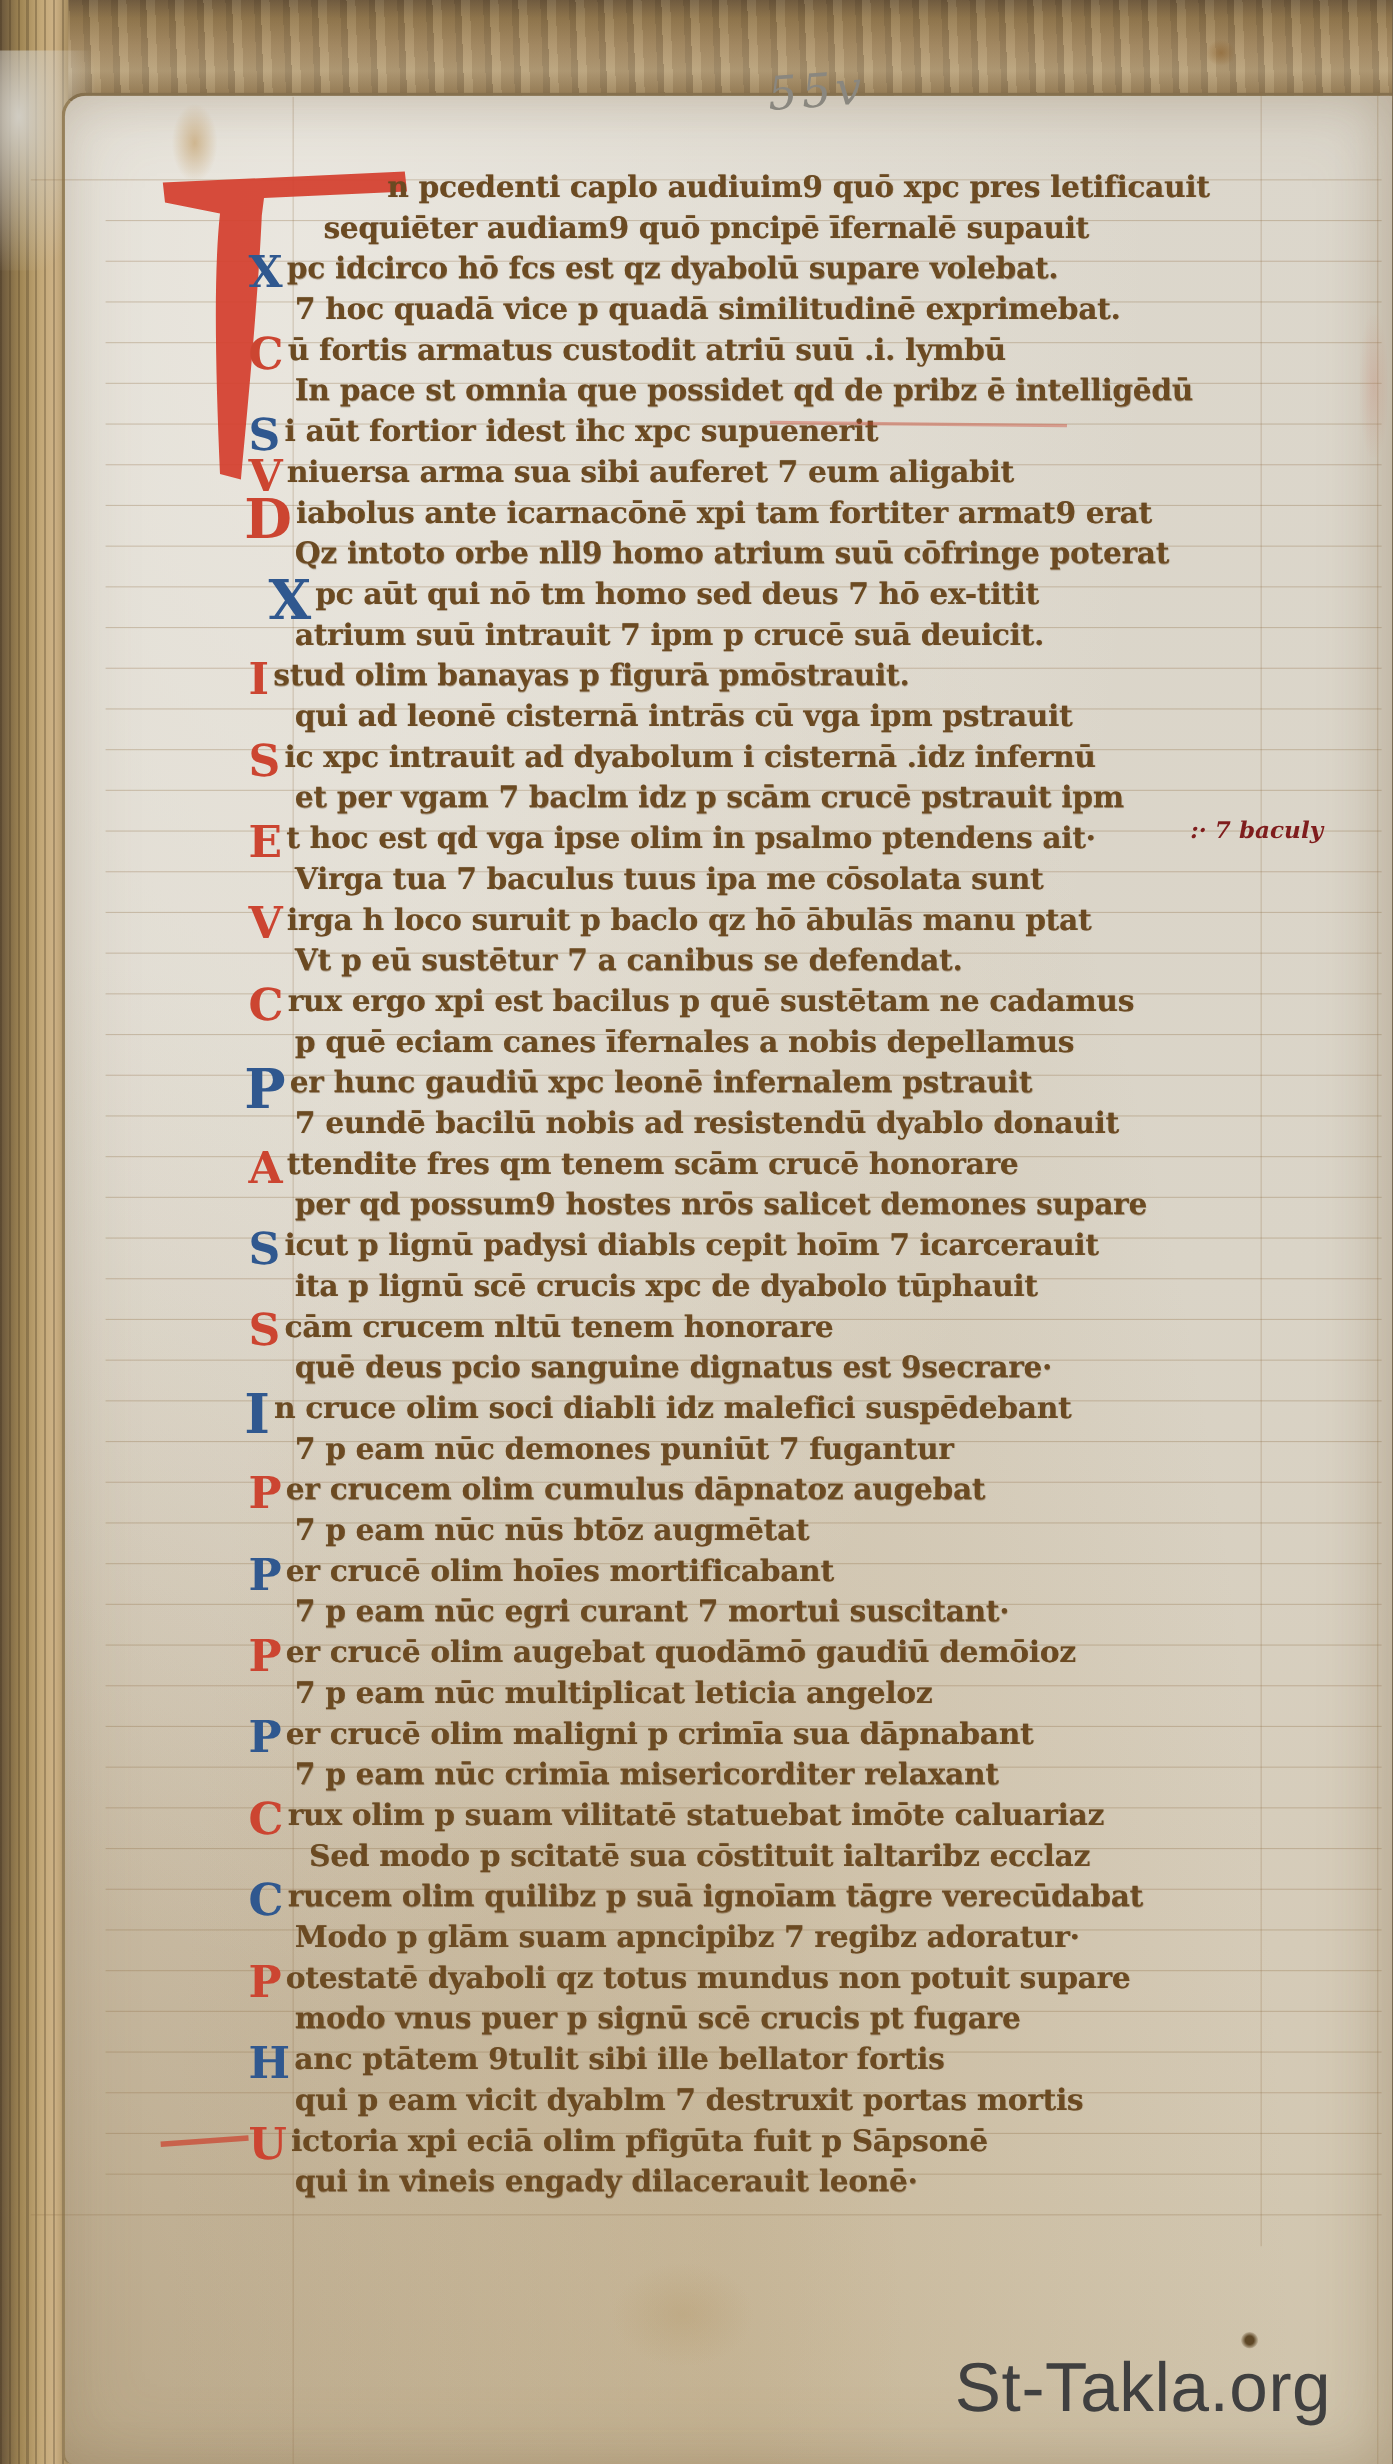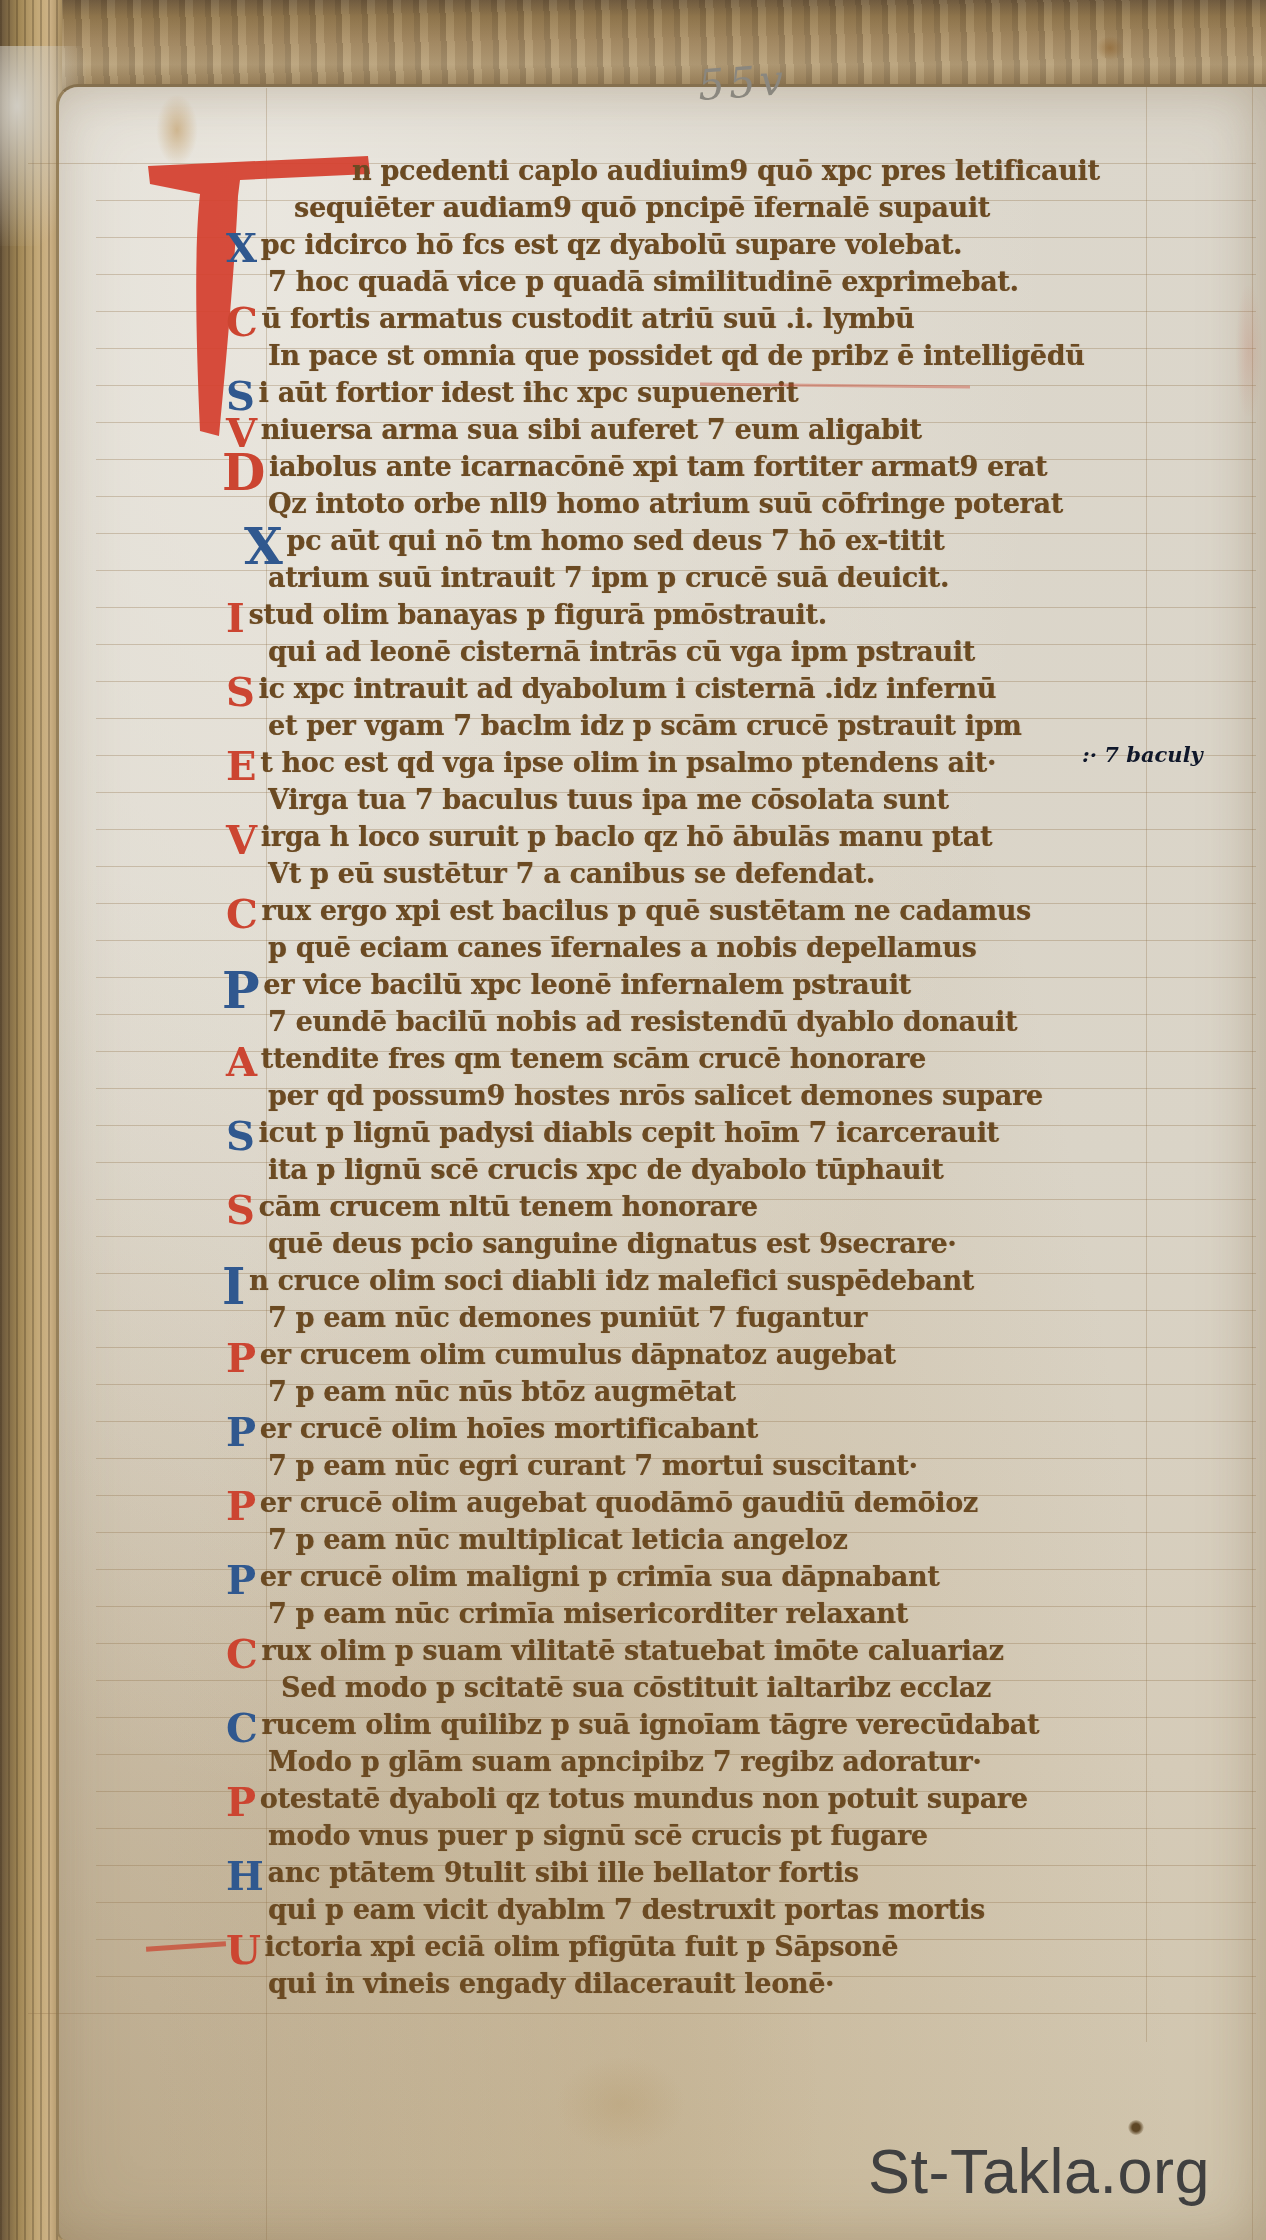--- a/index.html
+++ b/index.html
@@ -41,21 +41,21 @@
   .ini.lg{font-size:50px;vertical-align:-14px;margin-left:-46px;}
   .ini.red{color:#cc4531;}
   .ini.blue{color:#30588f;}
   
   #big-initial{position:absolute;left:142px;top:150px;width:235px;height:300px;}
   
   #folio{position:absolute;left:698px;top:62px;font:italic 400 42px/1 "DejaVu Serif",serif;
     color:#8a877f;transform:rotate(-4deg);letter-spacing:4px;}
   
   #margin-note{position:absolute;left:1082px;top:744px;font:italic 700 21px/1 "DejaVu Serif",serif;
-    color:#0f172a;white-space:nowrap;}
+    color:#7f1d1d;white-space:nowrap;}
   
   #watermark{position:absolute;left:868px;top:2140px;font:400 63px/1 "Liberation Sans","DejaVu Sans",sans-serif;
     color:#404040;letter-spacing:.5px;}
   
   .stain{position:absolute;border-radius:50%;pointer-events:none;}
   #stain-initial{left:156px;top:94px;width:42px;height:72px;
     background:radial-gradient(ellipse,rgba(188,146,84,.55),rgba(188,146,84,0) 70%);}
   #stain-topright{left:1096px;top:36px;width:28px;height:24px;
     background:radial-gradient(ellipse,rgba(140,98,46,.6),rgba(140,98,46,0) 70%);}
   #stain-bottom{left:556px;top:2056px;width:130px;height:96px;
@@ -159,21 +159,21 @@
       <div class="mline" style="top: 596px;"><span class="ini red">I</span><span>stud olim banayas p figurā pmōstrauit.</span></div>
       <div class="mline" style="top: 633px;"><span>qui ad leonē cisternā intrās cū vga ipm pstrauit</span></div>
       <div class="mline" style="top: 670px;"><span class="ini red">S</span><span>ic xpc intrauit ad dyabolum i cisternā .idz infernū</span></div>
       <div class="mline" style="top: 707px;"><span>et per vgam 7 baclm idz p scām crucē pstrauit ipm</span></div>
       <div class="mline" style="top: 744px;"><span class="ini red">E</span><span>t hoc est qd vga ipse olim in psalmo ptendens ait·</span></div>
       <div class="mline" style="top: 781px;"><span>Virga tua 7 baculus tuus ipa me cōsolata sunt</span></div>
       <div class="mline" style="top: 818px;"><span class="ini red">V</span><span>irga h loco suruit p baclo qz hō ābulās manu ptat</span></div>
       <div class="mline" style="top: 855px;"><span>Vt p eū sustētur 7 a canibus se defendat.</span></div>
       <div class="mline" style="top: 892px;"><span class="ini red">C</span><span>rux ergo xpi est bacilus p quē sustētam ne cadamus</span></div>
       <div class="mline" style="top: 929px;"><span>p quē eciam canes īfernales a nobis depellamus</span></div>
-      <div class="mline" style="top: 966px;"><span class="ini blue lg">P</span><span>er vice bacilū xpc leonē infernalem pstrauit</span></div>
+      <div class="mline" style="top: 966px;"><span class="ini blue lg">P</span><span>er hunc gaudiū xpc leonē infernalem pstrauit</span></div>
       <div class="mline" style="top: 1003px;"><span>7 eundē bacilū nobis ad resistendū dyablo donauit</span></div>
       <div class="mline" style="top: 1040px;"><span class="ini red">A</span><span>ttendite fres qm tenem scām crucē honorare</span></div>
       <div class="mline" style="top: 1077px;"><span>per qd possum9 hostes nrōs salicet demones supare</span></div>
       <div class="mline" style="top: 1114px;"><span class="ini blue">S</span><span>icut p lignū padysi diabls cepit hoīm 7 icarcerauit</span></div>
       <div class="mline" style="top: 1151px;"><span>ita p lignū scē crucis xpc de dyabolo tūphauit</span></div>
       <div class="mline" style="top: 1188px;"><span class="ini red">S</span><span>cām crucem nltū tenem honorare</span></div>
       <div class="mline" style="top: 1225px;"><span>quē deus pcio sanguine dignatus est 9secrare·</span></div>
       <div class="mline" style="top: 1262px;"><span class="ini blue lg">I</span><span>n cruce olim soci diabli idz malefici suspēdebant</span></div>
       <div class="mline" style="top: 1299px;"><span>7 p eam nūc demones puniūt 7 fugantur</span></div>
       <div class="mline" style="top: 1336px;"><span class="ini red">P</span><span>er crucem olim cumulus dāpnatoz augebat</span></div>

